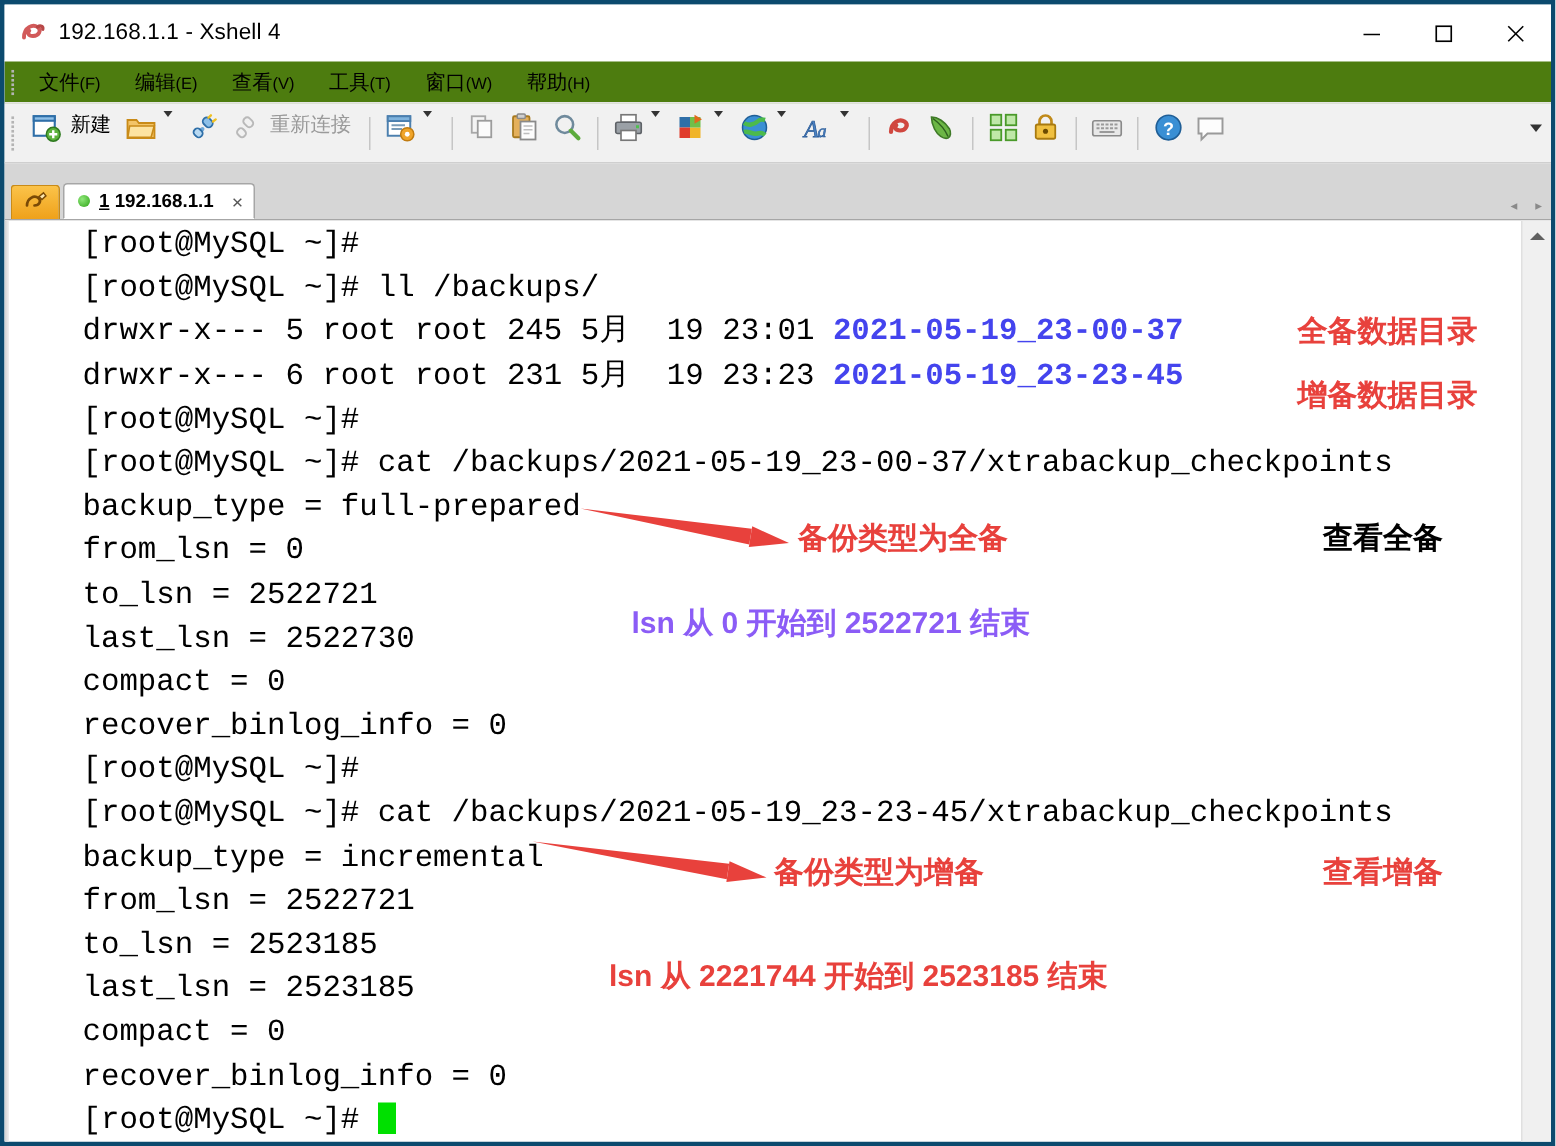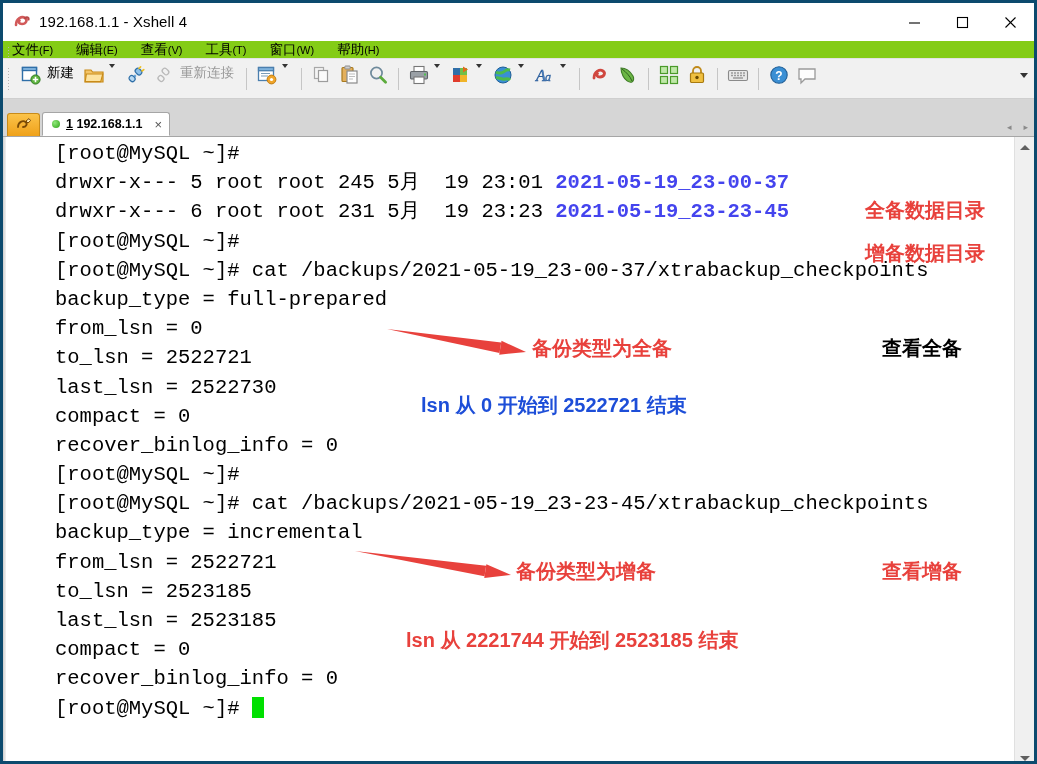--- a/index.html
+++ b/index.html
@@ -48,24 +48,25 @@
   }
   .win-btn {
     width: 48px; height: 38px;
     display: flex; align-items: center; justify-content: center;
     cursor: default;
   }
   .win-btn svg { display: block; }
 
   
   .menubar {
-    height: 18px;
-    background: #84cc16;
+    height: 28px;
+    background: #4d7c0f;
     display: flex;
     align-items: center;
+    padding-left: 14px;
     border-bottom: 1px solid #e3e3e3;
     position: relative;
   }
   .menubar::before {
     content: "";
     position: absolute;
     left: 4px; top: 5px;
     width: 3px; height: 18px;
     background-image: radial-gradient(circle, #b4b4b4 1px, transparent 1px);
     background-size: 3px 3px;
@@ -539,20 +540,21 @@
     <div class="tabbar-arrows">
       <span class="tabarrow">◂</span>
       <span class="tabarrow">▸</span>
     </div>
   </div>
 
   <div class="terminal">
     <div class="term-left-border"></div>
     <div class="term-inner" id="term-inner">
         <div class="tline"><span>[root@MySQL ~]# </span></div>
+        <div class="tline"><span>[root@MySQL ~]# ll /backups/</span></div>
         <div class="tline"><span>drwxr-x--- 5 root root 245 5月  19 23:01 </span><span class="blue">2021-05-19_23-00-37</span></div>
         <div class="tline"><span>drwxr-x--- 6 root root 231 5月  19 23:23 </span><span class="blue">2021-05-19_23-23-45</span></div>
         <div class="tline"><span>[root@MySQL ~]# </span></div>
         <div class="tline"><span>[root@MySQL ~]# cat /backups/2021-05-19_23-00-37/xtrabackup_checkpoints</span></div>
         <div class="tline"><span>backup_type = full-prepared</span></div>
         <div class="tline"><span>from_lsn = 0</span></div>
         <div class="tline"><span>to_lsn = 2522721</span></div>
         <div class="tline"><span>last_lsn = 2522730</span></div>
         <div class="tline"><span>compact = 0</span></div>
         <div class="tline"><span>recover_binlog_info = 0</span></div>
@@ -565,21 +567,21 @@
         <div class="tline"><span>compact = 0</span></div>
         <div class="tline"><span>recover_binlog_info = 0</span></div>
         <div class="tline"><span>[root@MySQL ~]# </span><span class="cursor"></span></div>
       </div>
 
     <div id="ann-layer">
         <div class="ann" style="left: 862px; top: 60px; color: rgb(232, 65, 60);">全备数据目录</div>
         <div class="ann" style="left: 862px; top: 103px; color: rgb(232, 65, 60);">增备数据目录</div>
         <div class="ann" style="left: 529px; top: 198px; color: rgb(232, 65, 60);">备份类型为全备</div>
         <div class="ann" style="left: 879px; top: 198px; color: #000000;">查看全备</div>
-        <div class="ann" style="left: 418px; top: 255px; color: #1d4ed8;">lsn 从 0 开始到 2522721 结束</div>
+        <div class="ann" style="left: 418px; top: 255px; color: #8b5cf6;">lsn 从 0 开始到 2522721 结束</div>
         <div class="ann" style="left: 513px; top: 421px; color: rgb(232, 65, 60);">备份类型为增备</div>
         <div class="ann" style="left: 879px; top: 421px; color: rgb(232, 65, 60);">查看增备</div>
         <div class="ann" style="left: 403px; top: 490px; color: rgb(232, 65, 60);">lsn 从 2221744 开始到 2523185 结束</div>
         <svg class="ann-svg" width="1037" height="640" style="left: 0px; top: 0px;">
           <polygon points="384,192 496.4917364127128,215.93512650850124 498.20583927269803,205.57598313728613" fill="#e8413c"></polygon>
           <polygon points="523,215 496.20605260271526,217.6616504037038 498.49152308269555,203.84945924208358" fill="#e8413c"></polygon>
         </svg>
         <svg class="ann-svg" width="1037" height="640" style="left: 0px; top: 0px;">
           <polygon points="352,414 481.5040356437508,439.23546462206326 483.10063607841715,428.8575617967318" fill="#e8413c"></polygon>
           <polygon points="508,438 481.23793557130637,440.96511509295186 483.3667361508616,427.1279113258432" fill="#e8413c"></polygon>

